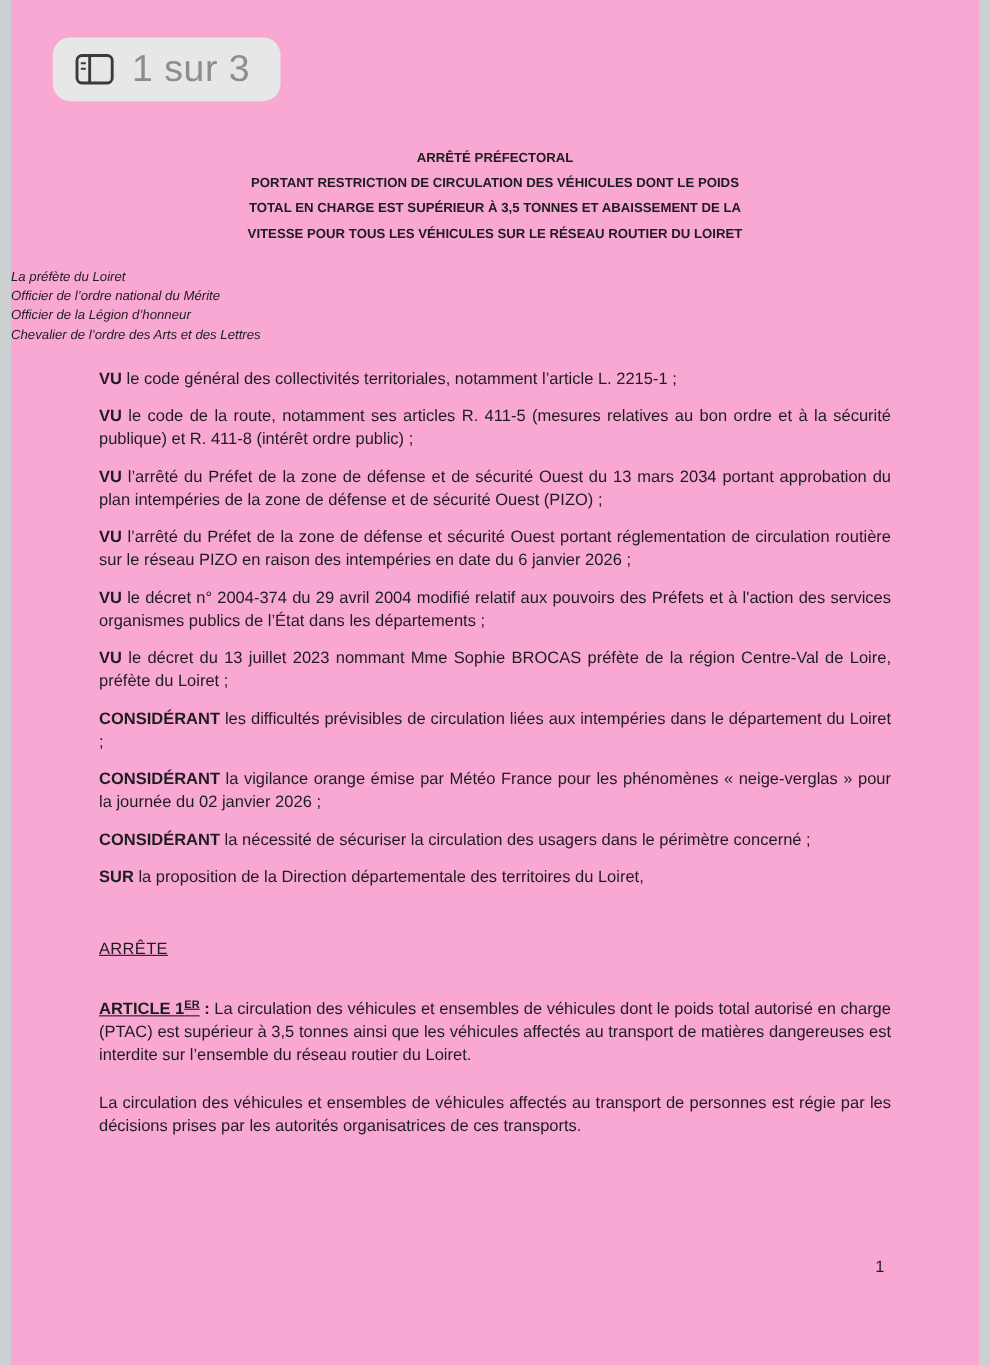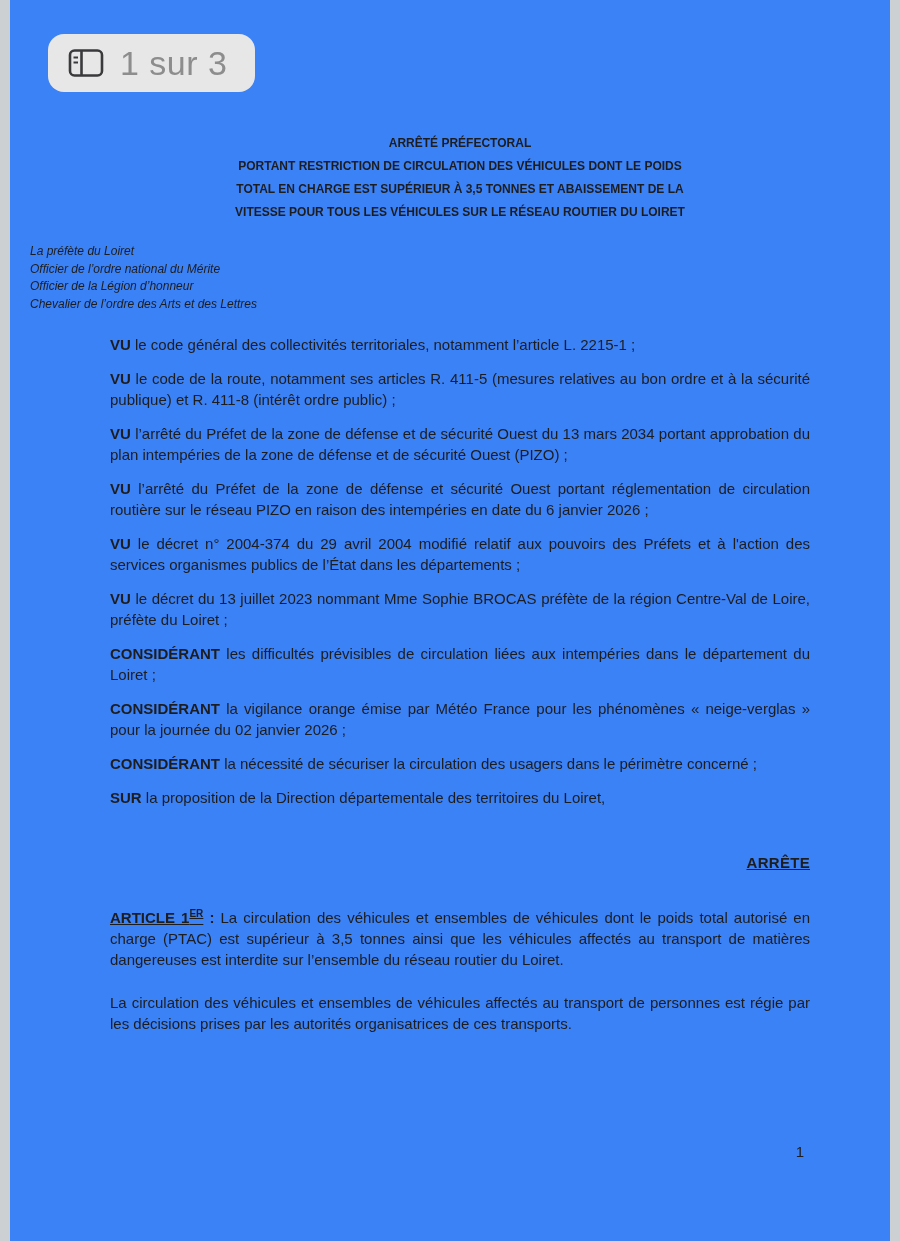--- a/index.html
+++ b/index.html
@@ -7,24 +7,23 @@
   body {
     width: 900px;
     font-family: "Liberation Sans", sans-serif;
     color: #1d1d1f;
     -webkit-font-smoothing: antialiased;
   }
   .page {
     width: 880px;
     min-height: 1241px;
     margin: 0 auto;
-    background: #3b82f6;
+    background: #f9a8d4;
     position: relative;
     overflow: hidden;
-    padding-left: 20px;
   }
   
   .page-badge {
     position: absolute;
     top: 34px;
     left: 38px;
     display: flex;
     align-items: center;
     gap: 16px;
     background: #e7e7e7;
@@ -70,22 +69,22 @@
   .doc-body p.para {
     font-size: 15px;
     line-height: 21px;
     text-align: justify;
     margin-bottom: 13px;
   }
   .lead { font-weight: bold; }
   .decision-heading {
     margin-top: 46px;
     margin-bottom: 32px;
-    text-align: right;
-    font-weight: bold;
+    text-align: left;
+    font-weight: normal;
     font-size: 15px;
     text-decoration: underline;
     letter-spacing: 0.3px;
   }
   .article-label {
     font-weight: bold;
     text-decoration: underline;
   }
   .article-label sup { font-size: 10px; text-decoration: underline; }
   .article-sep { font-weight: bold; }

